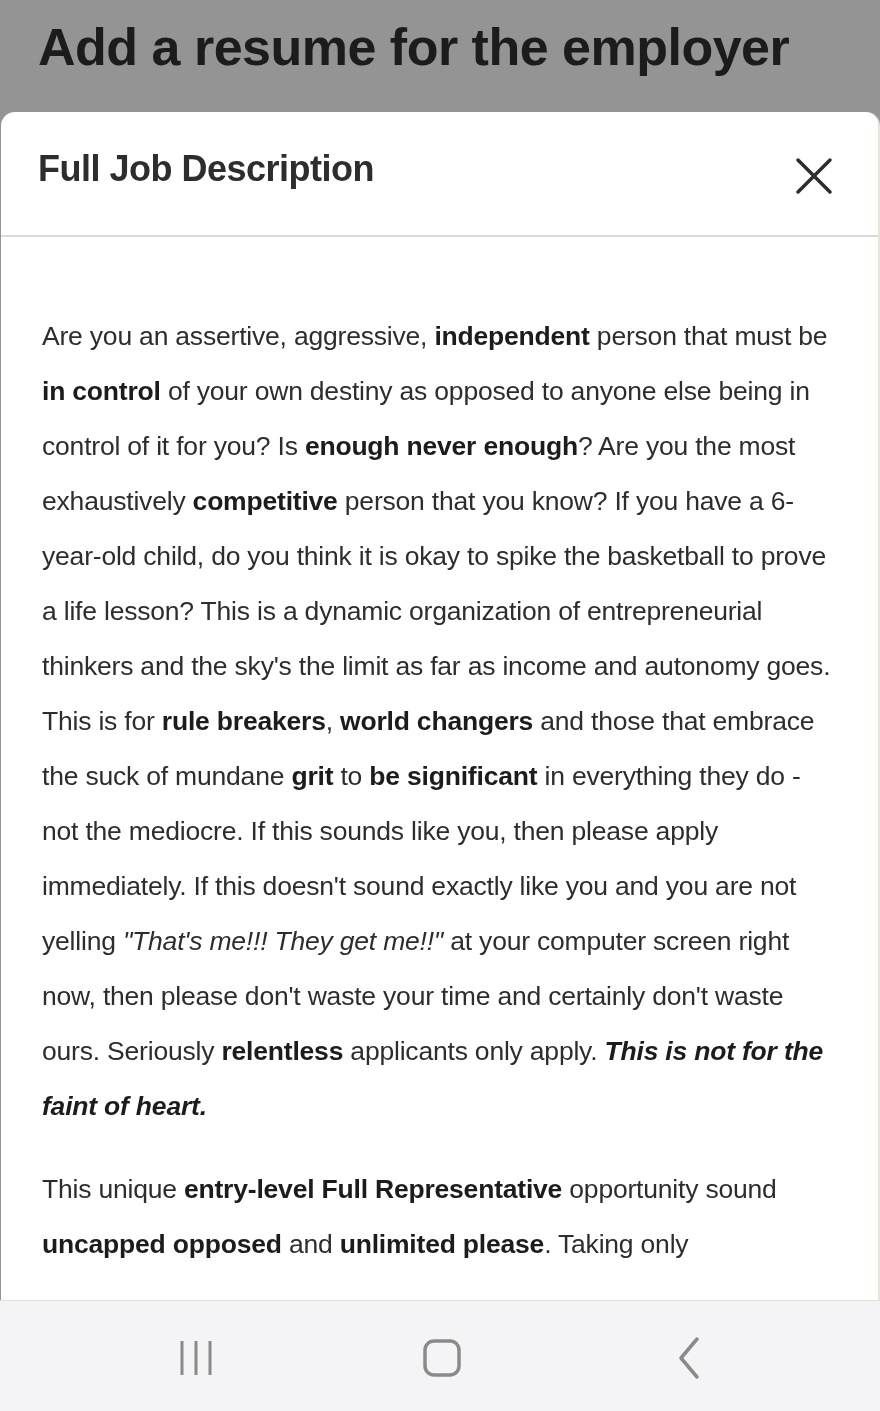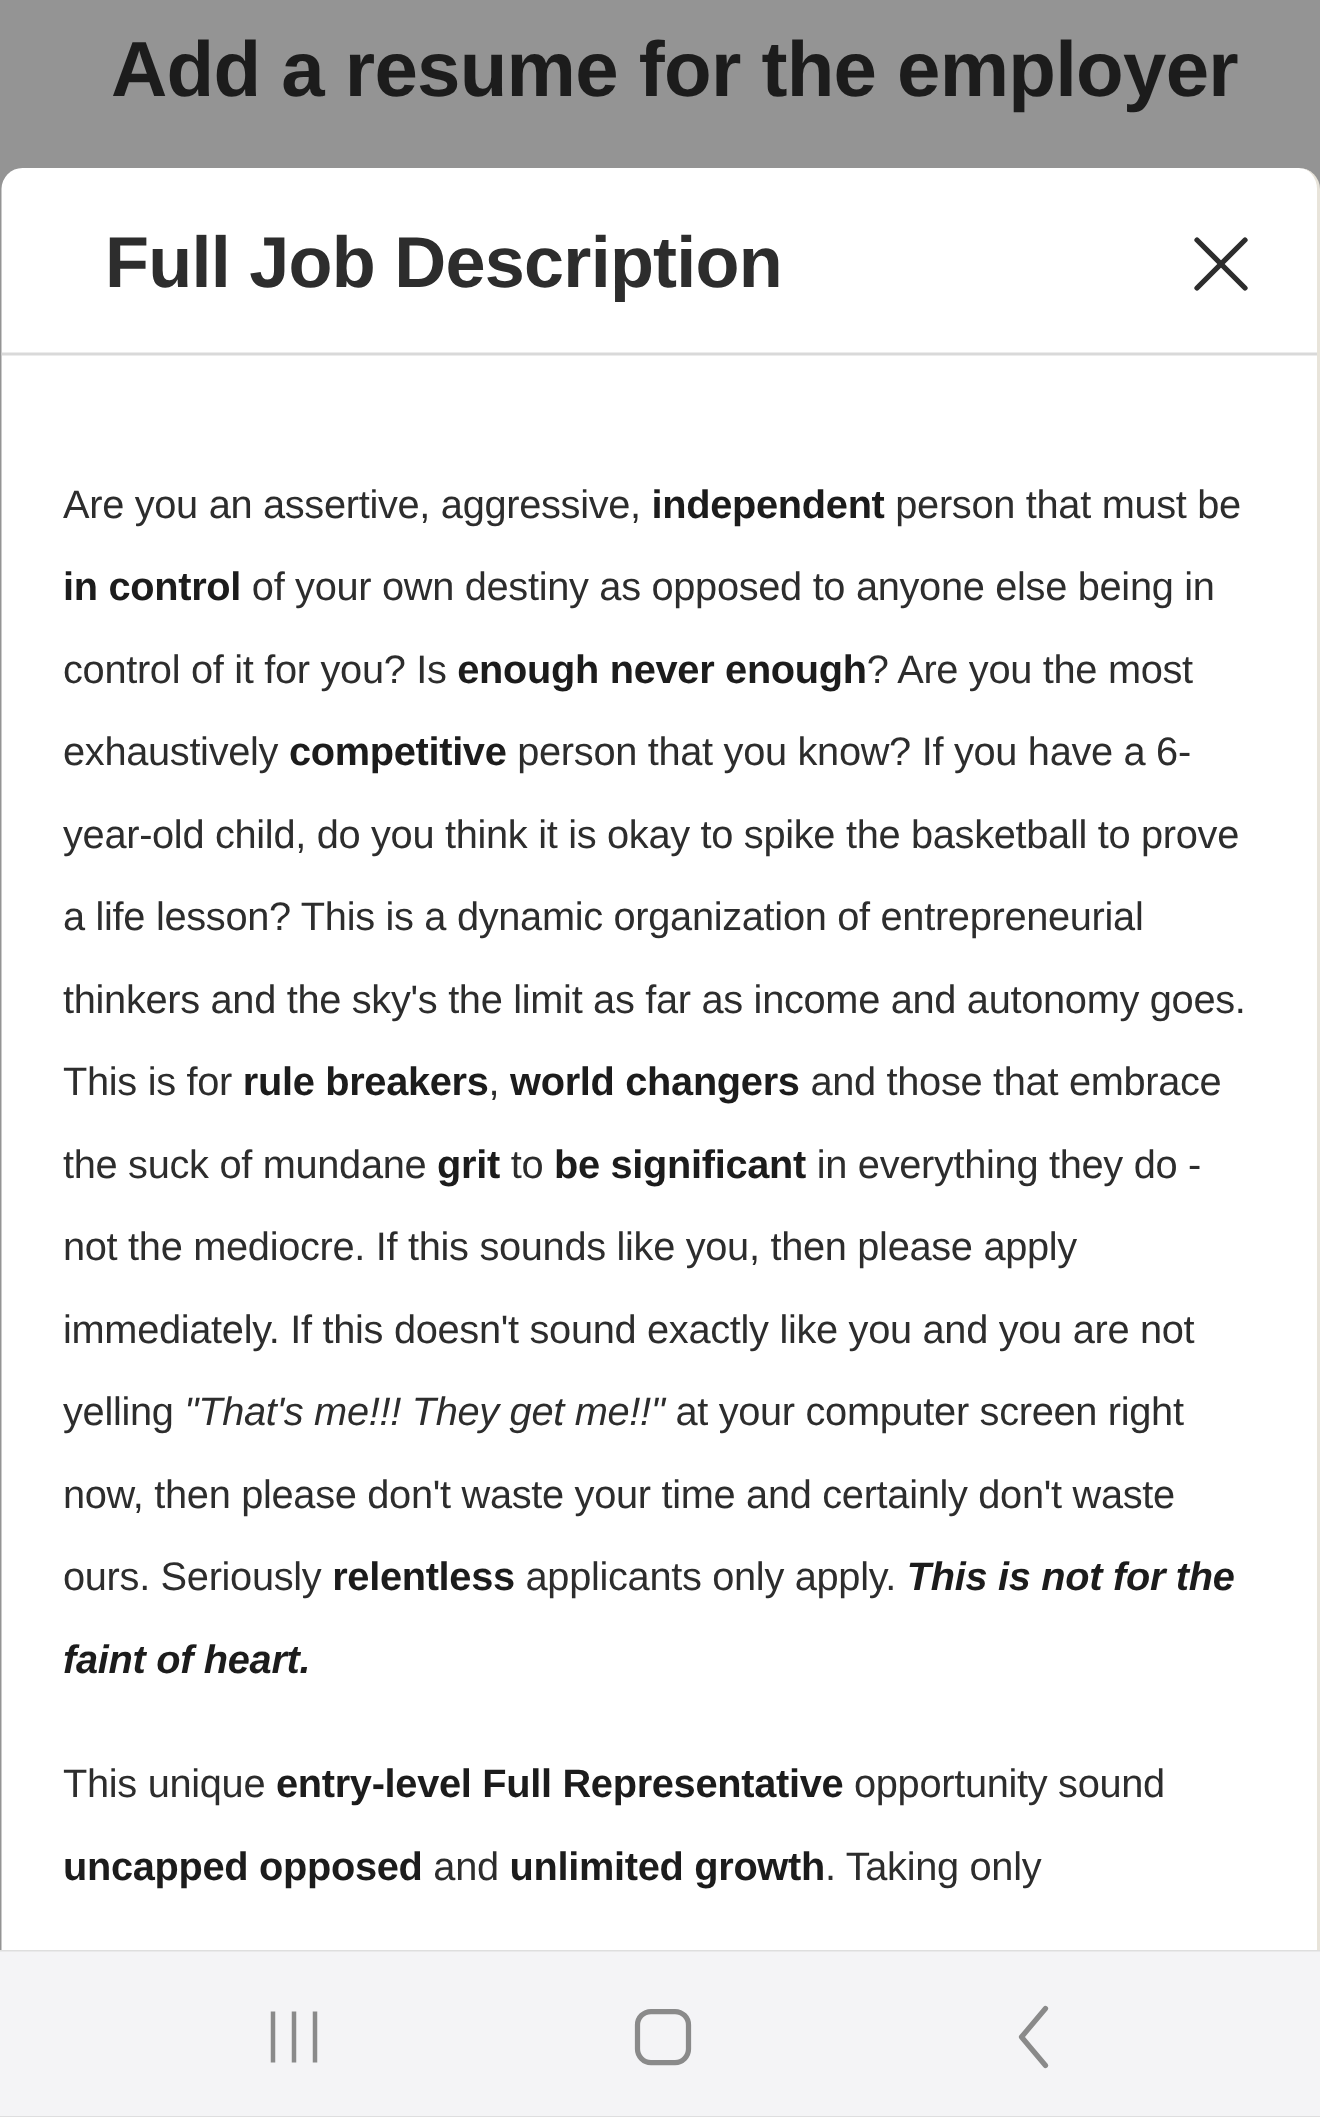--- a/index.html
+++ b/index.html
@@ -6,33 +6,32 @@
   body {
     width: 880px; height: 1411px; overflow: hidden; position: relative;
     background: #949494;
     font-family: "Liberation Sans", "DejaVu Sans", sans-serif;
     color: #1c1c1c;
   }
   .bg-title {
     position: absolute; left: 38px; top: 14px; width: 780px;
     font-size: 52px; font-weight: bold; line-height: 66px; color: #1c1c1c;
     letter-spacing: -0.5px;
-    margin-left: 36px;
   }
   .sheet {
     position: absolute; left: 1px; top: 112px; width: 877px; height: 1188px;
     background: #ffffff; border-radius: 14px 14px 0 0; overflow: hidden;
     border-right: 2px solid #e8e4da;
   }
   .sheet-header {
     height: 123px; border-bottom: 2px solid #d9d9d9; position: relative;
   }
   .sheet-title {
-    position: absolute; left: 37px; top: 36px; font-size: 48px; font-weight: bold;
-    color: #2d2d2d; letter-spacing: -0.5px; margin-left: 32px;
+    position: absolute; left: 37px; top: 36px; font-size: 36px; font-weight: bold;
+    color: #2d2d2d; letter-spacing: -0.5px;
   }
   .close-btn {
     position: absolute; right: 44px; top: 44px; width: 40px; height: 40px;
     cursor: pointer;
   }
   .content { padding: 72px 40px 0 41px; }
   .para {
     font-size: 26.5px; line-height: 55px; margin: 0 0 28px 0; color: #2d2d2d;
     letter-spacing: -0.2px;
   }
@@ -54,21 +53,21 @@
     <div class="sheet-title">Full Job Description</div>
     <div class="close-btn">
       <svg width="40" height="40" viewBox="0 0 40 40">
         <line x1="4" y1="4" x2="36" y2="36" stroke="#2d2d2d" stroke-width="3.5" stroke-linecap="round"></line>
         <line x1="36" y1="4" x2="4" y2="36" stroke="#2d2d2d" stroke-width="3.5" stroke-linecap="round"></line>
       </svg>
     </div>
   </div>
   <div class="content" id="desc-content">
       <p class="para"><span>Are you an assertive, aggressive, </span><b>independent</b><span> person that must be </span><b>in control</b><span> of your own destiny as opposed to anyone else being in control of it for you? Is </span><b>enough never enough</b><span>? Are you the most exhaustively </span><b>competitive</b><span> person that you know? If you have a 6-year-old child, do you think it is okay to spike the basketball to prove a life lesson? This is a dynamic organization of entrepreneurial thinkers and the sky's the limit as far as income and autonomy goes. This is for </span><b>rule breakers</b><span>, </span><b>world changers</b><span> and those that embrace the suck of mundane </span><b>grit</b><span> to </span><b>be significant</b><span> in everything they do - not the mediocre. If this sounds like you, then please apply immediately. If this doesn't sound exactly like you and you are not yelling </span><i>"That's me!!! They get me!!"</i><span> at your computer screen right now, then please don't waste your time and certainly don't waste ours. Seriously </span><b>relentless</b><span> applicants only apply. </span><b style="font-style: italic;">This is not for the faint of heart.</b></p>
-      <p class="para"><span>This unique </span><b>entry-level Full Representative</b><span> opportunity sound </span><b>uncapped opposed</b><span> and </span><b>unlimited growth</b><span>. Taking only</span></p>
+      <p class="para"><span>This unique </span><b>entry-level Full Representative</b><span> opportunity sound </span><b>uncapped opposed</b><span> and </span><b>unlimited please</b><span>. Taking only</span></p>
     </div>
 </div>
 
 <div class="navbar">
   <div class="nav-btn" style="left:172px;">
     <svg width="50" height="50" viewBox="0 0 50 50">
       <line x1="10" y1="8" x2="10" y2="42" stroke="#8a8a8a" stroke-width="3"></line>
       <line x1="24" y1="8" x2="24" y2="42" stroke="#8a8a8a" stroke-width="3"></line>
       <line x1="38" y1="8" x2="38" y2="42" stroke="#8a8a8a" stroke-width="3"></line>
     </svg>

